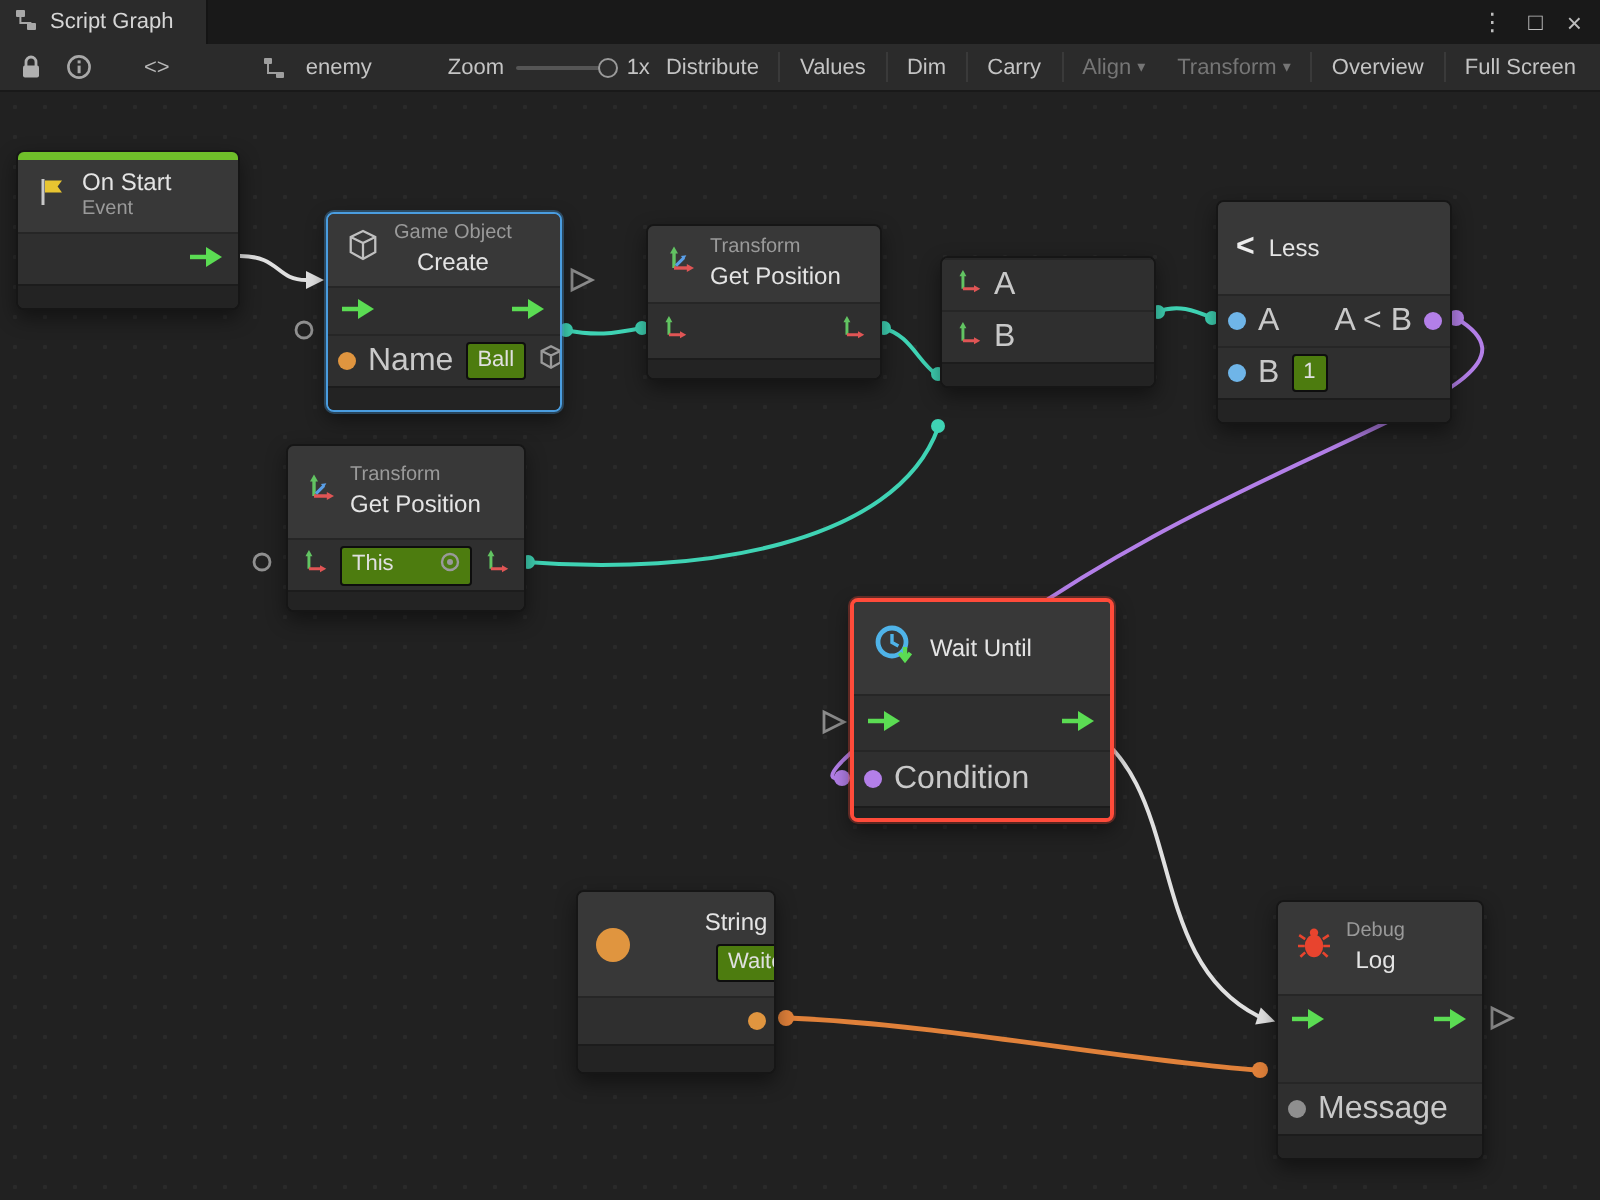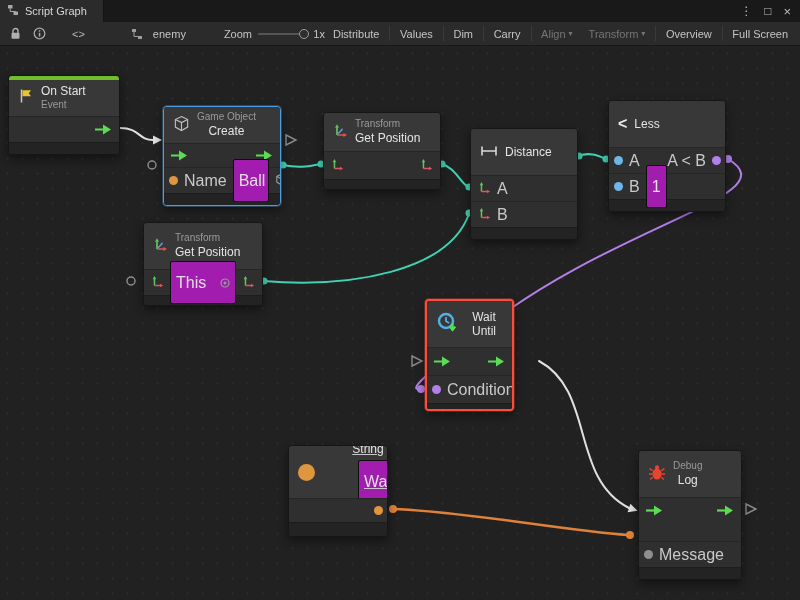--- a/index.html
+++ b/index.html
@@ -32,21 +32,21 @@
   .node.running { border:2px solid #ff4b3a; box-shadow:0 0 0 1px rgba(255,75,58,.3), 0 4px 10px rgba(0,0,0,.45); }
   .accent { height:4px; }
   .nh { display:flex; align-items:center; gap:7px; padding:0 9px; background:#383838; }
   .nh-text { display:flex; flex-direction:column; justify-content:center; line-height:1.25; }
   .ntitle { color:#e4e4e4; font-size:12px;text-align:center; }
   .ncat { color:#9a9a9a; font-size:10px; }
   .nrow { display:flex; align-items:center; gap:6px; padding:0 7px; background:#2f2f2f; border-top:1px solid #262626; position:relative; }
   .nfoot { height:12px; background:#232323; border-top:1px solid #1c1c1c; }
   .plabel { font-size:16px; color:#c9c9c9; }
   .dot { width:9px; height:9px; border-radius:50%; flex:0 0 auto; }
-  .vfield { background:#a21caf; border:1px solid #0e0e0e; border-radius:2px; color:#e0e0e0; font-size:16px; padding:14px 5px; line-height:13px; }
+  .vfield { background:#4d7c0f; border:1px solid #0e0e0e; border-radius:2px; color:#e0e0e0; font-size:11px; padding:2px 5px; line-height:13px; }
   .vdrop { display:flex; align-items:center; gap:4px; justify-content:space-between; }
   .mla { margin-left:auto; }
   .lticon { font-size:16px; font-weight:bold; color:#ececec; line-height:1; }
 </style>
 </head>
 <body>
 
 <div class="titlebar">
   <div class="tab">
     <span>
@@ -258,28 +258,20 @@
             <path d="M4 1.2L2 4.8h4z" fill="#62c462"></path>
             <path d="M4 12h7.5" stroke="#e05555" stroke-width="1.7"></path>
             <path d="M14 12l-3.6-2v4z" fill="#e05555"></path>
           </svg>
       </span>
     </div>
     <div class="nfoot" style="height:10px;"></div>
   </div>
 
   <div class="node" style="left:470px;top:82px;width:108px;">
-    <div class="nh" style="height:46px;">
-      <span>
-        <svg width="18" height="12" viewBox="0 0 18 12" stroke="#d8d8d8" stroke-width="1.6" fill="none">
-            <path d="M2 1.5v9M16 1.5v9M2 6h14"></path>
-          </svg>
-      </span>
-      <div class="ntitle">Distance</div>
-    </div>
     <div class="nrow" style="height:26px;">
       <span>
         <svg width="13" height="13" viewBox="0 0 15 15">
             <path d="M4 12V4.5" stroke="#62c462" stroke-width="1.7"></path>
             <path d="M4 1.2L2 4.8h4z" fill="#62c462"></path>
             <path d="M4 12h7.5" stroke="#e05555" stroke-width="1.7"></path>
             <path d="M14 12l-3.6-2v4z" fill="#e05555"></path>
           </svg>
       </span>
       <span class="plabel">A</span>
@@ -357,21 +349,21 @@
             <path d="M4 12V4.5" stroke="#62c462" stroke-width="1.7"></path>
             <path d="M4 1.2L2 4.8h4z" fill="#62c462"></path>
             <path d="M4 12h7.5" stroke="#e05555" stroke-width="1.7"></path>
             <path d="M14 12l-3.6-2v4z" fill="#e05555"></path>
           </svg>
       </span>
     </div>
     <div class="nfoot" style="height:10px;"></div>
   </div>
 
-  <div class="node running" style="left:425px;top:253px;width:89px;">
+  <div class="node running" style="left:425px;top:253px;width:132px;">
     <div class="nh" style="height:46px;">
       <span>
         <svg width="22" height="22" viewBox="0 0 22 22">
             <circle cx="10" cy="10" r="7" fill="none" stroke="#4fb3e8" stroke-width="2.4"></circle>
             <path d="M10 6v4.2l3.2 1.8" stroke="#4fb3e8" stroke-width="1.7" fill="none"></path>
             <path d="M16.5 12.5v5" stroke="#5bdc53" stroke-width="2.2"></path>
             <path d="M13.8 15.5l2.7 3.4 2.7-3.4" fill="none" stroke="#5bdc53" stroke-width="2.2"></path>
           </svg>
       </span>
       <div class="ntitle">Wait Until</div>
@@ -393,21 +385,21 @@
     <div class="nrow" style="height:28px;">
       <span class="dot" style="background:#b37fe8;margin-left:-2px;"></span>
       <span class="plabel">Condition</span>
     </div>
     <div class="nfoot" style="height:6px;"></div>
   </div>
 
   <div class="node" style="left:288px;top:399px;width:100px;">
     <div class="nh" style="height:52px;">
       <span class="dot" style="width:17px;height:17px;background:#e0953f;"></span>
-      <div class="nh-text" style="gap:3px;text-decoration:underline;">
+      <div class="nh-text" style="gap:3px;">
         <div class="ntitle">String</div>
         <span class="vfield" style="width:56px;margin-left:36px;">Waited!</span>
       </div>
     </div>
     <div class="nrow" style="height:24px;">
       <span class="dot" style="background:#e0953f;margin-left:auto;margin-right:-3px;"></span>
     </div>
     <div class="nfoot" style="height:14px;"></div>
   </div>
 

